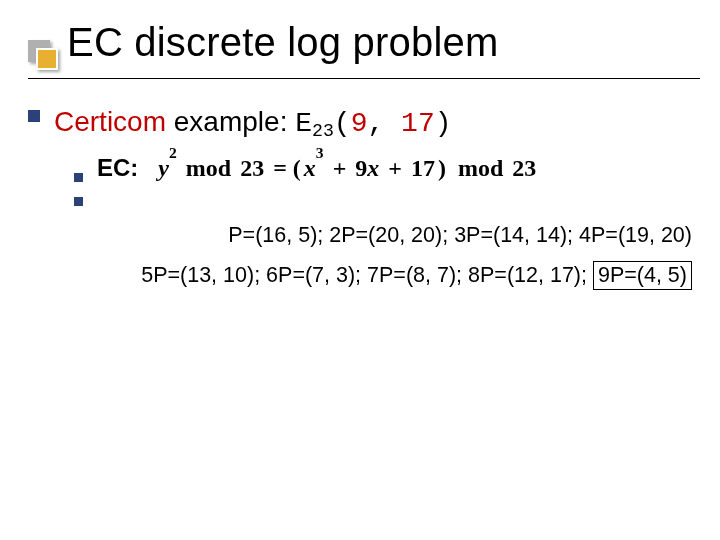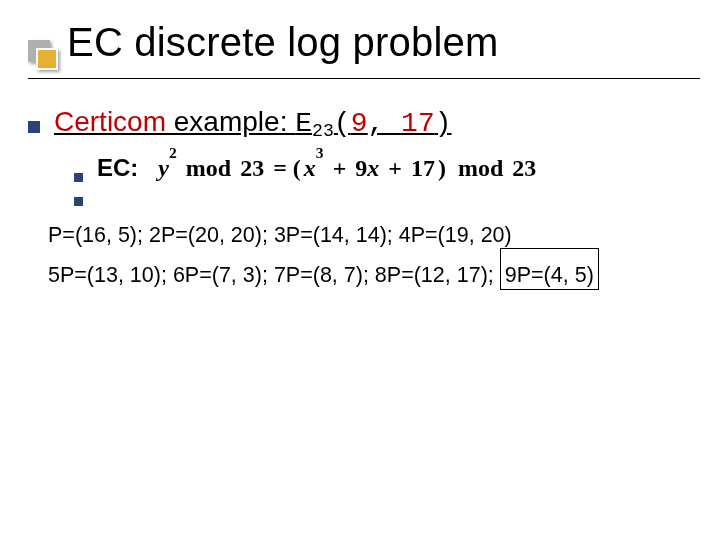--- a/index.html
+++ b/index.html
@@ -81,23 +81,22 @@
     height: 12px;
     background: #2a417a;
     display: inline-block;
     margin-right: 14px;
     position: relative;
     top: 4px;
     flex: 0 0 auto;
   }
   .row1 {
     display: flex;
-    align-items: center;
+    align-items: flex-start;
     font-size: 28px;
-    text-decoration: underline;
   }
   .red { color: #c00000; }
   .mono { font-family: "Courier New", Courier, monospace; }
   .sub { font-size: 0.65em; position: relative; top: 0.3em; }
   .list2 {
     margin-top: 12px;
     margin-left: 46px;
     font-weight: bold;
   }
   .li2 {
@@ -121,27 +120,28 @@
     font-family: "Times New Roman", Times, serif;
     font-style: italic;
     font-size: 24px;
     white-space: nowrap;
   }
   .formula .op { font-style: normal; padding: 0 3px; }
   .formula .num { font-style: normal; }
   .formula sup { font-size: 0.65em; font-style: normal; position: relative; top: -0.55em; }
   .brute {
     margin-top: 16px;
-    margin-left: 20px;
+    margin-left: 28px;
     font-size: 21.5px;
     line-height: 1.85;
+    text-align: right;
   }
   .boxed {
     border: 1.5px solid #000;
-    padding: 14px 4px 2px 4px;
+    padding: 1px 4px 2px 4px;
   }
 </style>
 </head>
 <body>
 
 <div class="slide">
 
   <div class="title-row">
     <div class="title-squares">
       <div class="sq sq1"></div>

